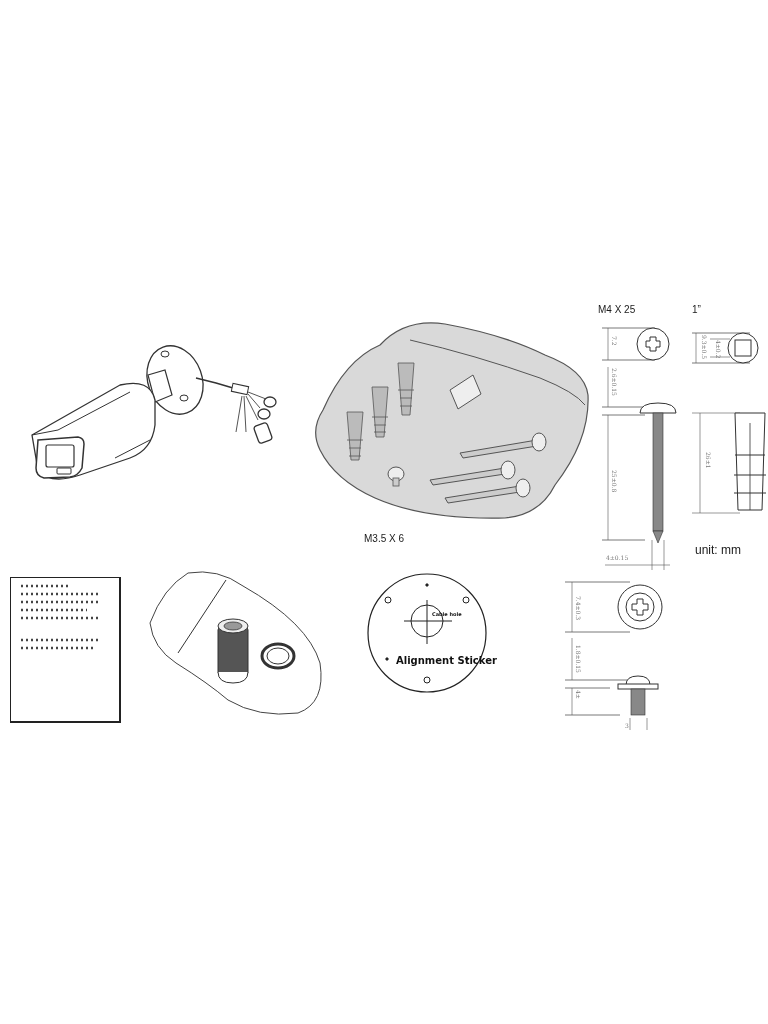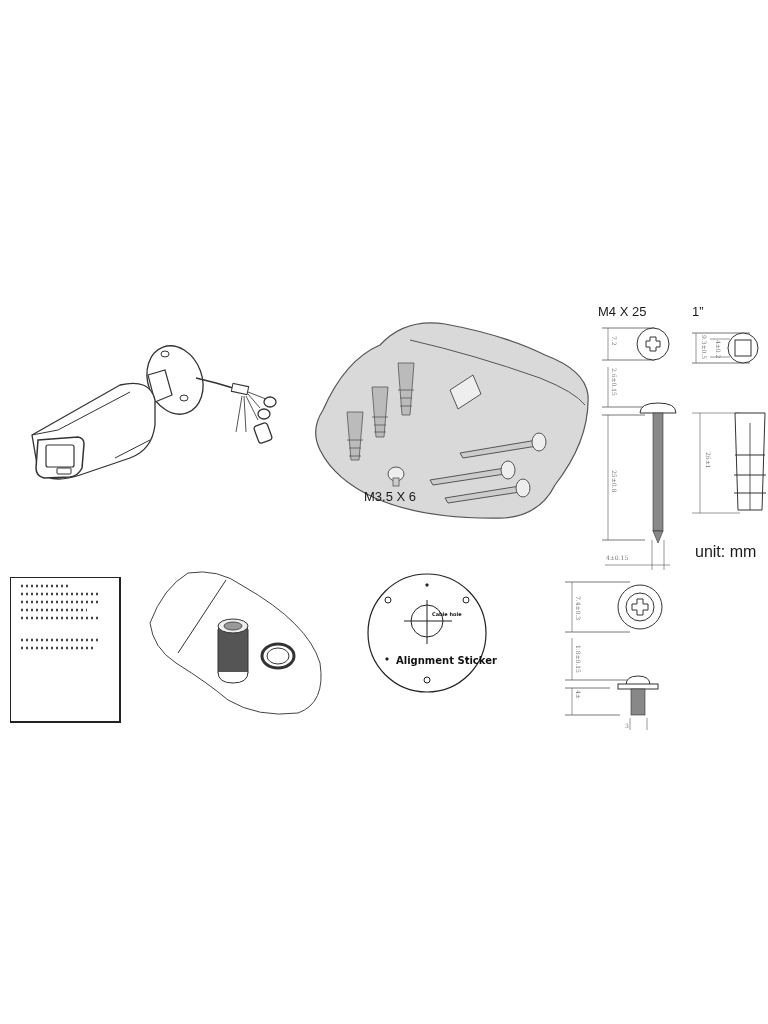--- a/index.html
+++ b/index.html
@@ -1,21 +1,21 @@
 <!DOCTYPE html>
 <html><head>
 <meta charset="utf-8">
 <style>
   html, body { margin:0; padding:0; background:#ffffff; }
   body { width:768px; height:1024px; position:relative; overflow:hidden; font-family:"Liberation Sans", sans-serif; color:#222; }
   .abs { position:absolute; }
   svg { position:absolute; overflow:visible; }
   .lbl { position:absolute; font-family:"Liberation Sans", sans-serif; color:#1a1a1a; white-space:nowrap; }
-  .lbl-lg { font-size:13px; }
-  .lbl-md { font-size:16px; }
+  .lbl-lg { font-size:10px; }
+  .lbl-md { font-size:12px; }
   .dim { position:absolute; font-family:"DejaVu Serif", serif; font-size:6px; color:#777; white-space:nowrap; transform-origin:left top; }
   .dim.rot { transform:rotate(90deg); }
   .sticker-text { position:absolute; font-family:"DejaVu Sans", sans-serif; font-weight:bold; color:#111; white-space:nowrap; }
 </style>
 </head>
 <body>
 
 <svg style="left:20px;top:340px;" width="270" height="140" viewBox="0 0 270 140">
 
   <ellipse cx="155" cy="40" rx="27" ry="35" fill="#fff" stroke="#333" stroke-width="1.3" transform="rotate(-20 155 40)"></ellipse>
@@ -67,21 +67,21 @@
     <ellipse cx="234" cy="122" rx="7" ry="9" fill="#eee"></ellipse>
     <path d="M125 160 L200 148 L200 154 L128 165 Z"></path>
     <ellipse cx="203" cy="150" rx="7" ry="9" fill="#eee"></ellipse>
     <path d="M140 178 L215 166 L215 172 L143 183 Z"></path>
     <ellipse cx="218" cy="168" rx="7" ry="9" fill="#eee"></ellipse>
   </g>
 
   <ellipse cx="91" cy="154" rx="8" ry="7" fill="#eee" stroke="#555" stroke-width="1"></ellipse>
   <rect x="88" y="158" width="6" height="8" fill="#ccc" stroke="#555" stroke-width="0.8"></rect>
 </svg>
-<div class="lbl lbl-lg" style="left:364px;top:489px;">M3.5 X 6</div>
+<div class="lbl lbl-lg" style="left:364px;top:533px;">M3.5 X 6</div>
 
 <div class="lbl lbl-lg" style="left:598px;top:304px;">M4 X 25</div>
 <div class="lbl lbl-lg" style="left:692px;top:304px;">1”</div>
 
 <svg style="left:600px;top:325px;" width="80" height="245" viewBox="0 0 80 245">
 
   <line x1="2" y1="3" x2="55" y2="3" stroke="#555" stroke-width="0.8"></line>
   <line x1="2" y1="35" x2="55" y2="35" stroke="#555" stroke-width="0.8"></line>
   <line x1="8" y1="3" x2="8" y2="35" stroke="#555" stroke-width="0.6"></line>
   <circle cx="53" cy="19" r="16" fill="#fff" stroke="#333" stroke-width="1"></circle>

